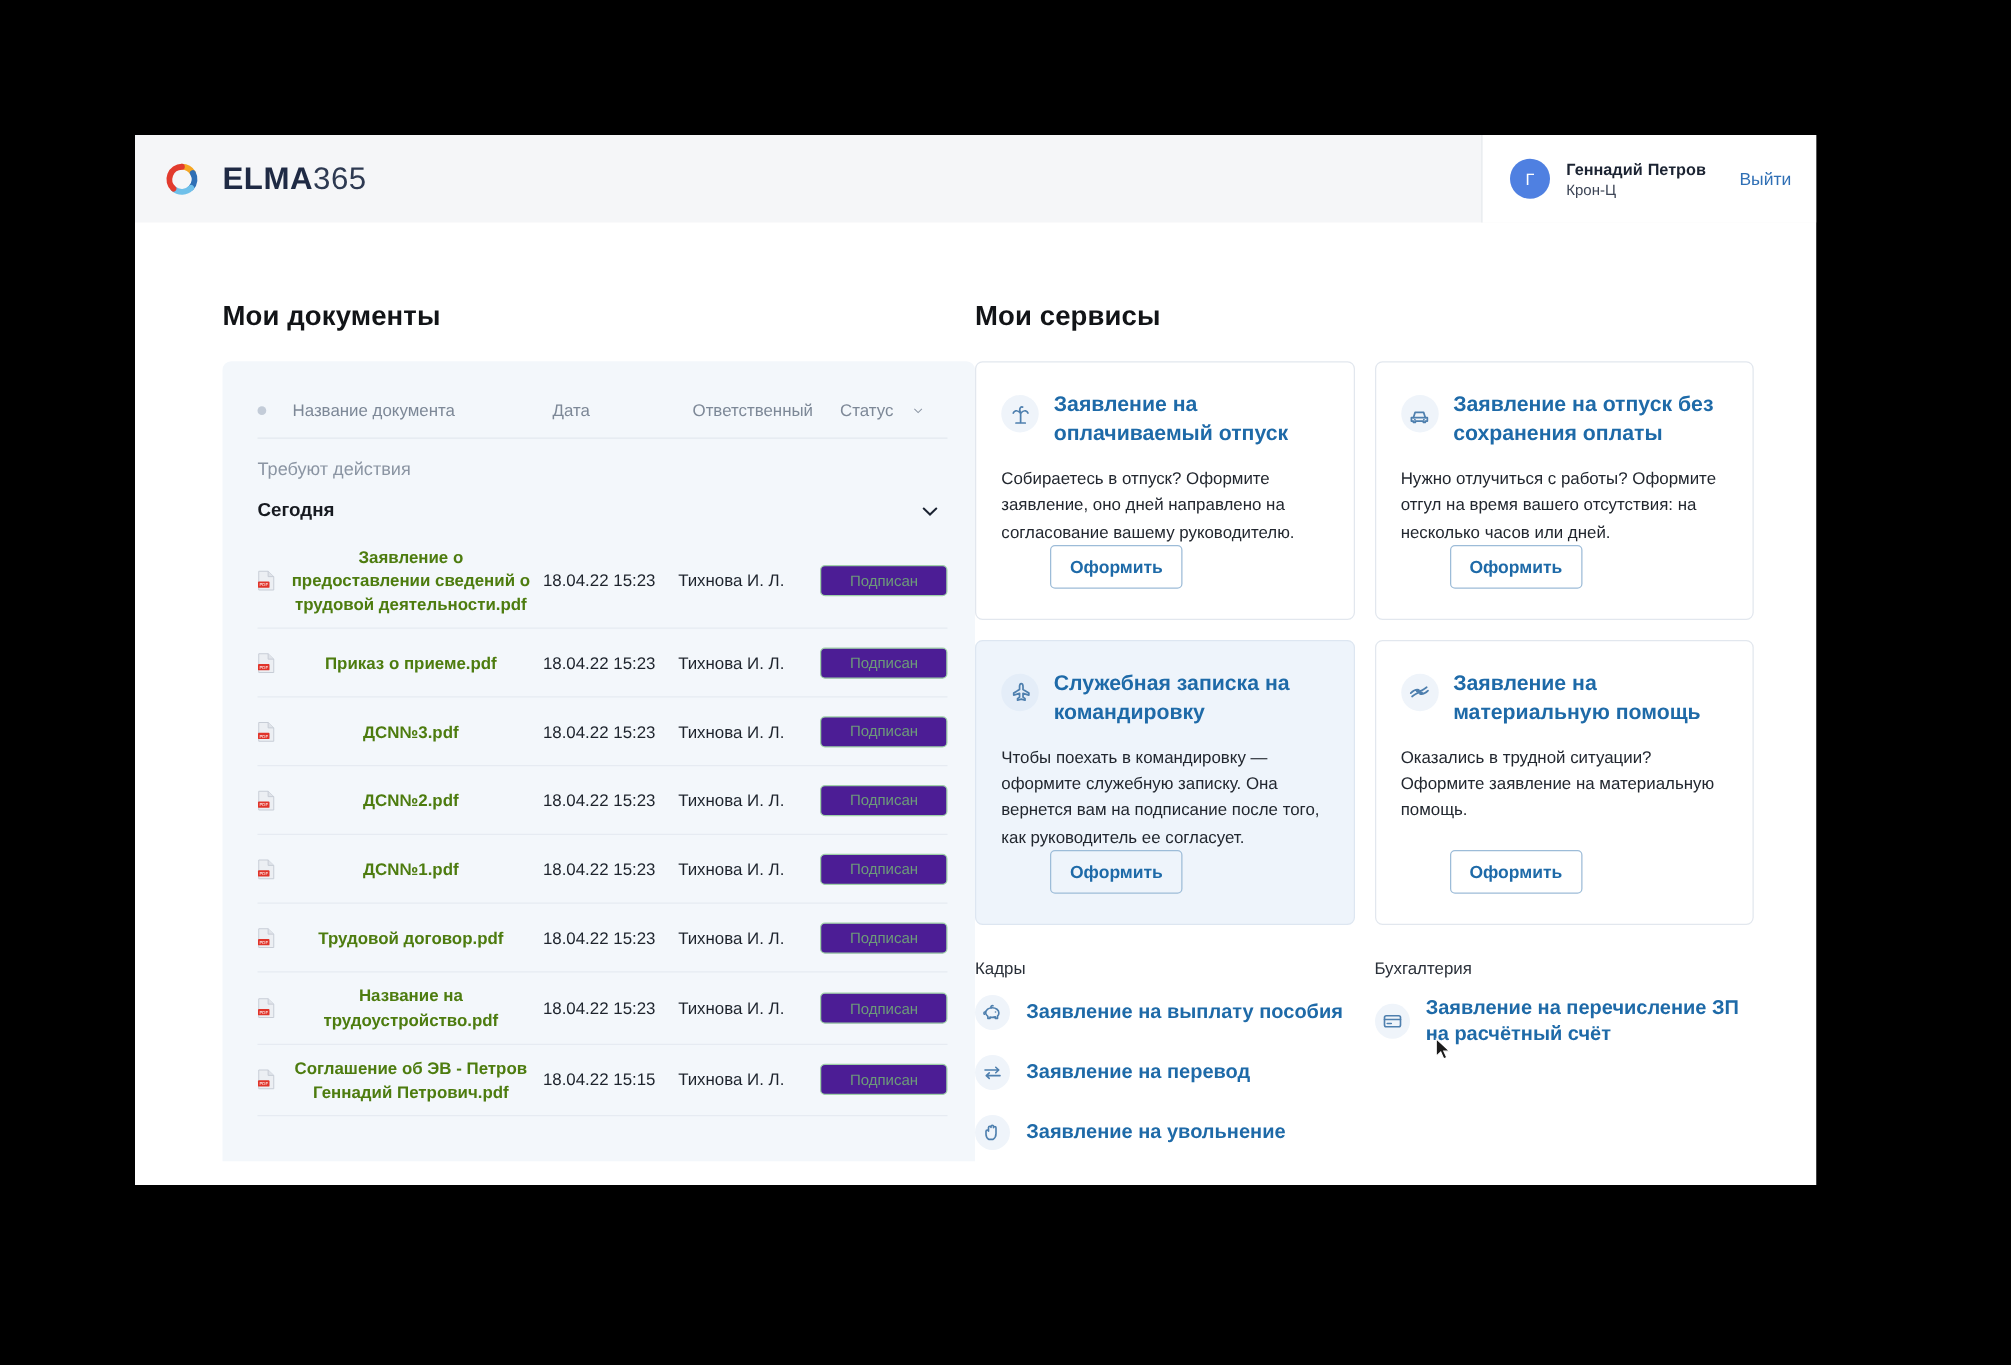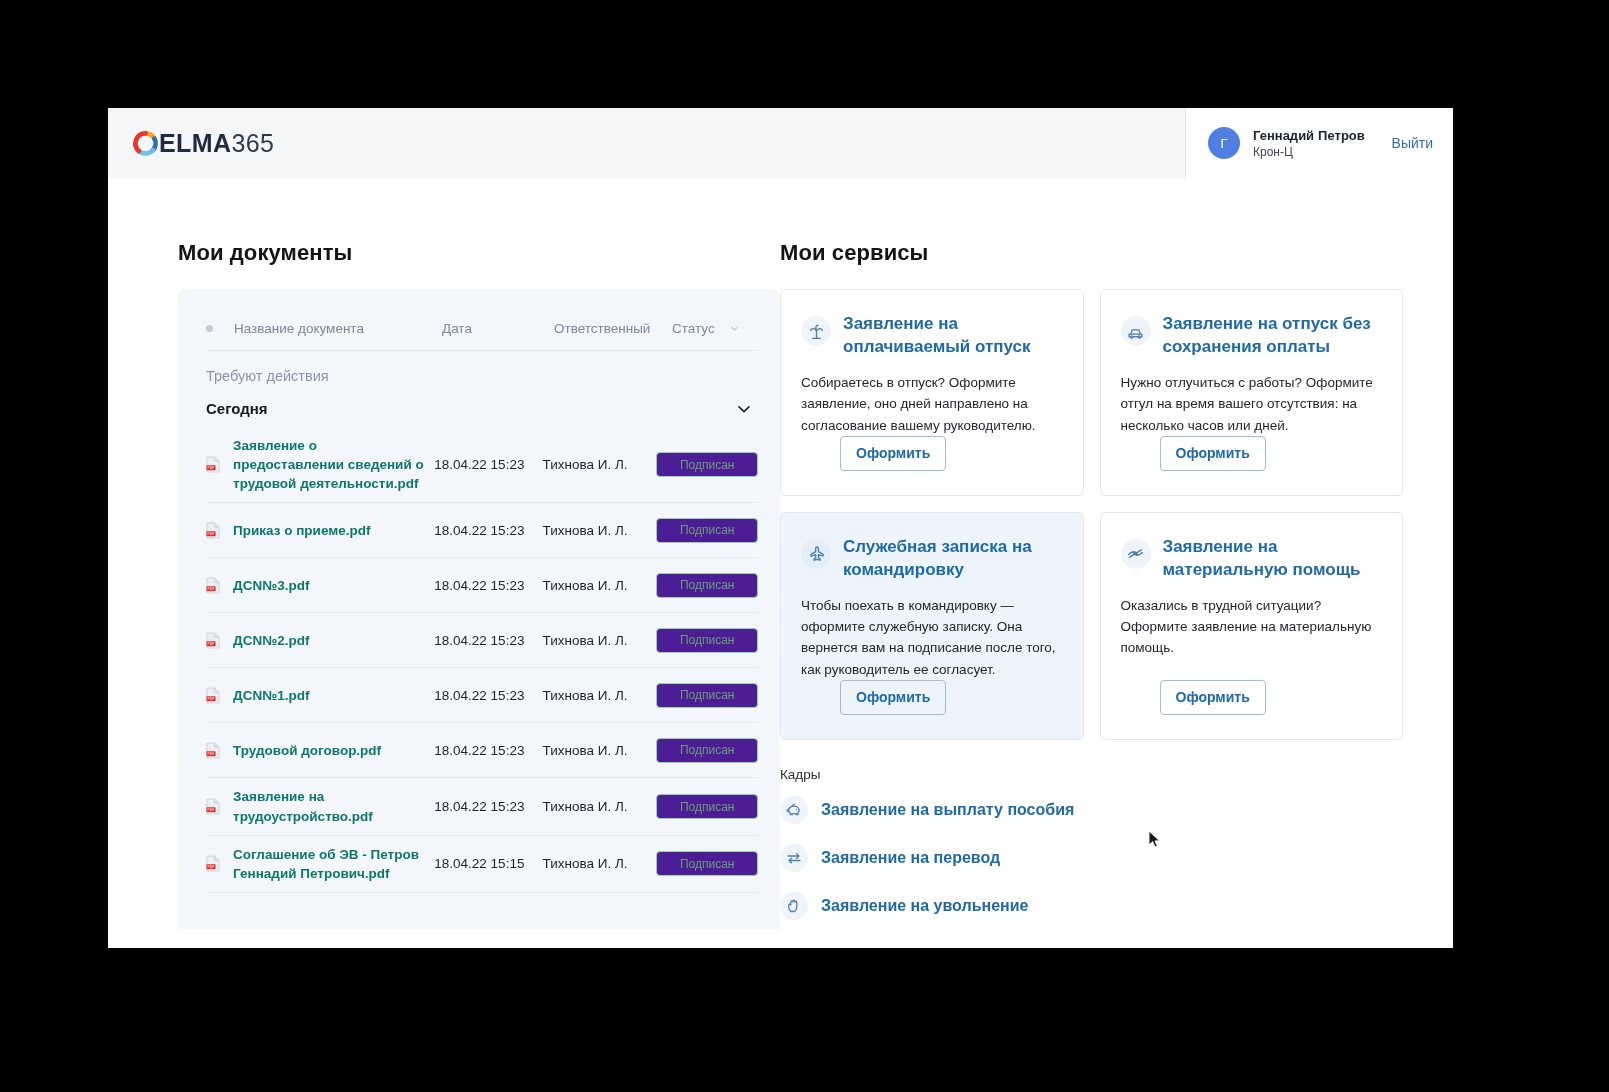--- a/index.html
+++ b/index.html
@@ -24,21 +24,21 @@
     display: flex;
     align-items: stretch;
     position: relative;
   }
   .appbar-left {
     flex: 1;
     display: flex;
     align-items: center;
     padding-left: 24px;
   }
-  .logo-wrap { display: flex; align-items: center; gap: 0; }
+  .logo-wrap { display: flex; align-items: center; gap: 19px; }
   .logo-mark { width: 27px; height: 27px; display: block; }
   .logo-text {
     font-size: 25px;
     letter-spacing: 0.4px;
     color: #1f2a44;
     font-weight: 700;
     line-height: 1;
   }
   .logo-text .light { font-weight: 400; color: #2e3a52; }
 
@@ -132,23 +132,24 @@
     min-height: 55px;
     padding: 9px 0;
   }
   .doc-row:last-child { border-bottom: 1px solid #e6ebf2; }
   .ic-col { width: 28px; display: flex; align-items: center; }
   .pdf-ico { width: 14px; height: 17px; display: block; }
   .doc-name {
     width: 208px;
     font-size: 13.5px;
     font-weight: 700;
-    color: #0f766e;
+    color: #4d7c0f;
     line-height: 1.42;
     padding-right: 10px;
+    text-align: center;
   }
   .doc-date { width: 112px; font-size: 13.5px; color: #1d232c; }
   .doc-resp { width: 118px; font-size: 13.5px; color: #1d232c; }
   .badge {
     width: 105px;
     height: 25px;
     border: 1px solid #9ed0a8;
     background: #4c1d95;
     border-radius: 4px;
     color: #6d9b79;
@@ -387,21 +388,21 @@
             </div>
             <div class="doc-row">
               <div class="ic-col">
                 <svg class="pdf-ico" viewBox="0 0 14 17">
                   <path d="M1 1 h7.5 L13 5.3 V16 H1 Z" fill="#eceff3" stroke="#c7cdd6" stroke-width="0.8"></path>
                   <path d="M8.5 1 V5.3 H13" fill="#dfe3e9" stroke="#c7cdd6" stroke-width="0.8"></path>
                   <rect x="0.4" y="9.2" width="9.2" height="5" rx="0.7" fill="#e0342a"></rect>
                   <text x="5" y="13" font-size="3.4" fill="#ffffff" text-anchor="middle" font-family="Liberation Sans, sans-serif">PDF</text>
                 </svg>
               </div>
-              <div class="doc-name">Заявление на трудоустройство.pdf</div>
+              <div class="doc-name">Название на трудоустройство.pdf</div>
               <div class="doc-date">18.04.22 15:23</div>
               <div class="doc-resp">Тихнова И. Л.</div>
               <div class="badge">Подписан</div>
             </div>
             <div class="doc-row">
               <div class="ic-col">
                 <svg class="pdf-ico" viewBox="0 0 14 17">
                   <path d="M1 1 h7.5 L13 5.3 V16 H1 Z" fill="#eceff3" stroke="#c7cdd6" stroke-width="0.8"></path>
                   <path d="M8.5 1 V5.3 H13" fill="#dfe3e9" stroke="#c7cdd6" stroke-width="0.8"></path>
                   <rect x="0.4" y="9.2" width="9.2" height="5" rx="0.7" fill="#e0342a"></rect>
@@ -499,20 +500,33 @@
             </div>
             <div class="link-item">
               <span class="link-ico">
                 <svg viewBox="0 0 16 16">
                   <path d="M5 13.5 c-1.4-1-2.2-2.6-2.2-4.2 V7 c0-.6.5-1 1-1 s1 .4 1 1 V4 c0-.6.5-1 1-1 s1 .4 1 1 V3.2 c0-.6.5-1 1-1 s1 .4 1 1 V4.2 c0-.6.5-1 1-1 s1 .4 1 1 v4.6 c0 2-.9 3.8-2.3 4.7 z" stroke="#4e7fae" stroke-width="1.3" fill="none" stroke-linecap="round" stroke-linejoin="round"></path>
                 </svg>
               </span>
               <span class="link-text">Заявление на увольнение</span>
             </div>
           </div>
+          <div>
+            <div class="links-col-head">Бухгалтерия</div>
+            <div class="link-item">
+              <span class="link-ico">
+                <svg viewBox="0 0 16 16">
+                  <rect x="1.6" y="3.6" width="12.8" height="8.8" rx="1.4" stroke="#4e7fae" stroke-width="1.3" fill="none" stroke-linecap="round" stroke-linejoin="round"></rect>
+                  <path d="M1.6 6.6 h12.8" stroke="#4e7fae" stroke-width="1.3" fill="none" stroke-linecap="round" stroke-linejoin="round"></path>
+                  <path d="M3.8 9.8 h3.2" stroke="#4e7fae" stroke-width="1.3" fill="none" stroke-linecap="round" stroke-linejoin="round"></path>
+                </svg>
+              </span>
+              <span class="link-text">Заявление на перечисление ЗП на расчётный счёт</span>
+            </div>
+          </div>
         </div>
     </div>
   </div>
 
   <svg class="cursor" viewBox="0 0 13 19">
     <path d="M1 1 L1 15 L4.6 11.6 L7 17 L9.4 16 L7 10.9 L11.6 10.9 Z" fill="#1b1b1b" stroke="#ffffff" stroke-width="0.9"></path>
   </svg>
 </div>
 
 </body></html>

